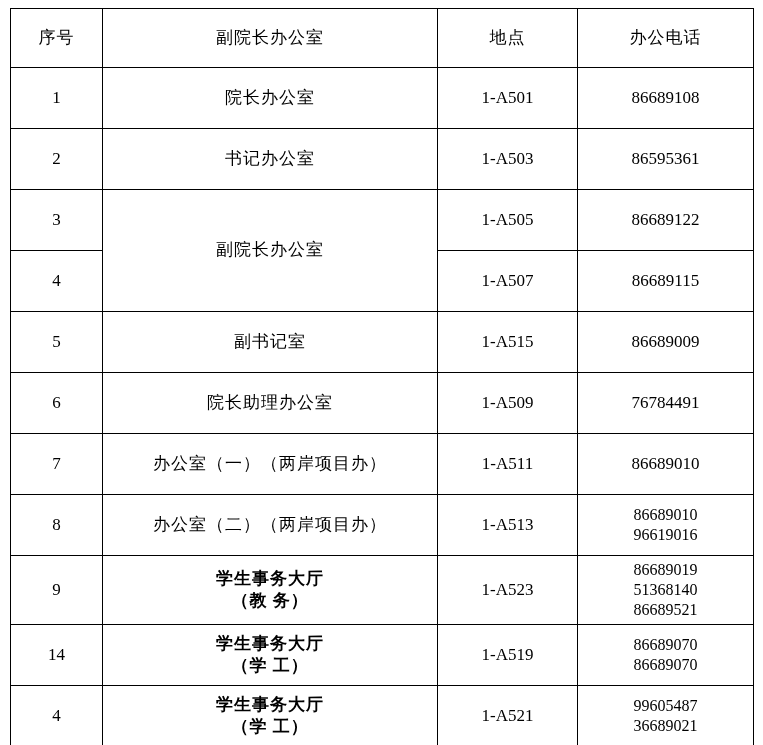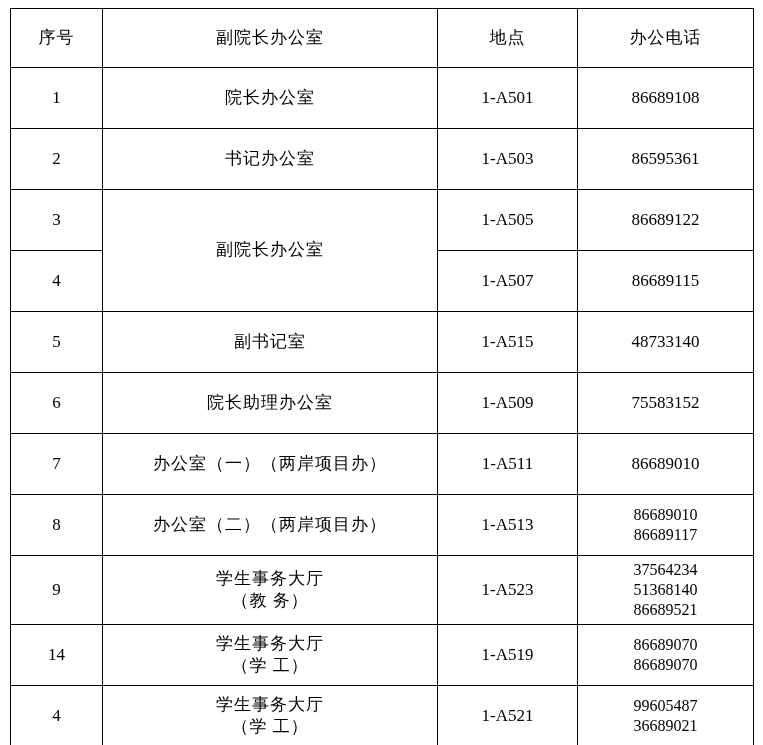--- a/index.html
+++ b/index.html
@@ -54,20 +54,21 @@
     font-family: "Liberation Serif", "DejaVu Serif", serif;
     font-size: 17px;
   }
   td.name {
     font-size: 18px;
     letter-spacing: 1px;
   }
   .namelines span {
     display: block;
     line-height: 1.3;
+    font-weight: bold;
   }
   .phone-lines span {
     display: block;
     line-height: 1.25;
     font-size: 16px;
   }
 </style>
 </head>
 <body>
 
@@ -113,56 +114,56 @@
       <tr>
         <td class="idx">4</td>
         <td class="loc">1-A507</td>
         <td class="phone">86689115</td>
       </tr>
 
       <tr>
         <td class="idx">5</td>
         <td class="name">副书记室</td>
         <td class="loc">1-A515</td>
-        <td class="phone">48733140</td>
+        <td class="phone">86689009</td>
       </tr>
 
       <tr>
         <td class="idx">6</td>
         <td class="name">院长助理办公室</td>
         <td class="loc">1-A509</td>
-        <td class="phone">75583152</td>
+        <td class="phone">76784491</td>
       </tr>
 
       <tr>
         <td class="idx">7</td>
         <td class="name">办公室（一）（两岸项目办）</td>
         <td class="loc">1-A511</td>
         <td class="phone">86689010</td>
       </tr>
 
       <tr>
         <td class="idx">8</td>
         <td class="name">办公室（二）（两岸项目办）</td>
         <td class="loc">1-A513</td>
         <td class="phone phone-lines">
           <span>86689010</span>
-          <span>86689117</span>
+          <span>96619016</span>
         </td>
       </tr>
 
       <tr>
         <td class="idx">9</td>
         <td class="name namelines">
           <span>学生事务大厅</span>
           <span>（教  务）</span>
         </td>
         <td class="loc">1-A523</td>
         <td class="phone phone-lines">
-          <span>37564234</span>
+          <span>86689019</span>
           <span>51368140</span>
           <span>86689521</span>
         </td>
       </tr>
 
       <tr>
         <td class="idx">14</td>
         <td class="name namelines">
           <span>学生事务大厅</span>
           <span>（学  工）</span>

